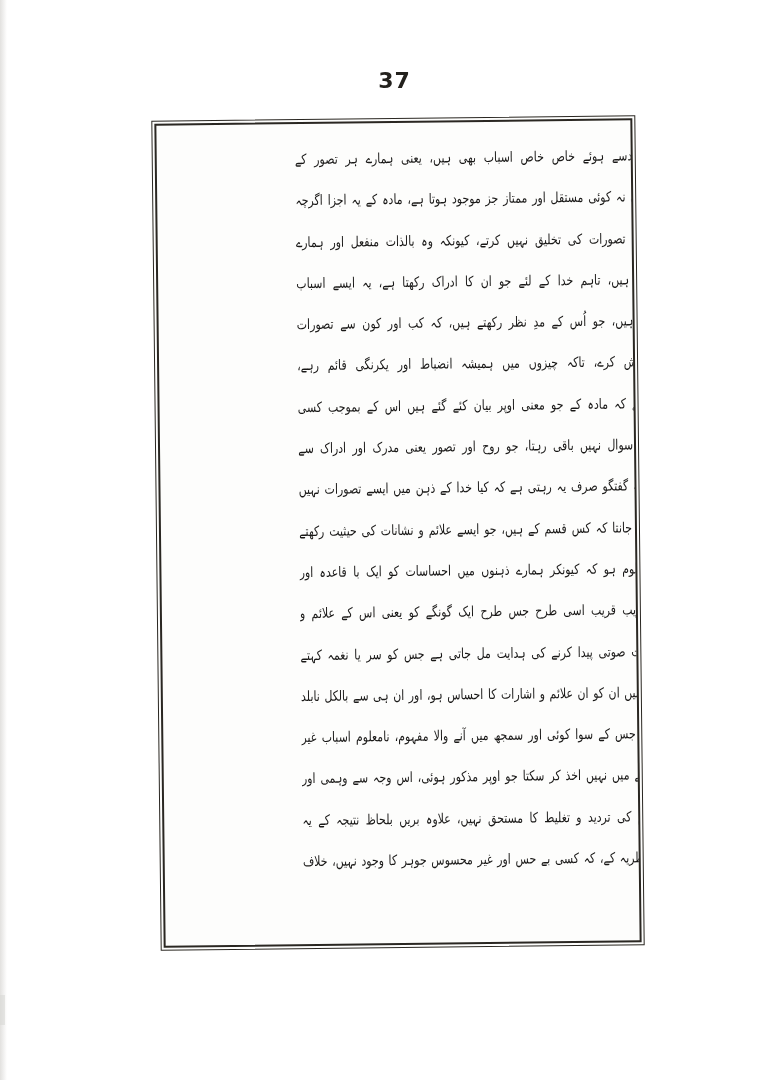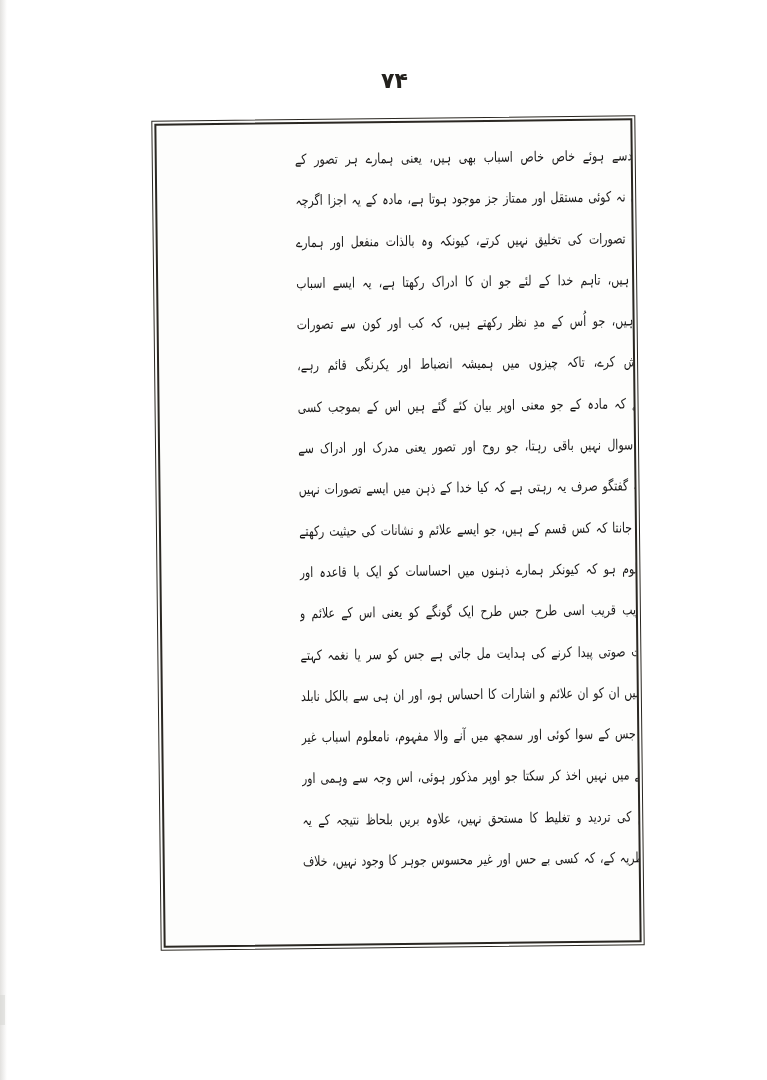--- a/index.html
+++ b/index.html
@@ -81,21 +81,21 @@
   }
   .line.last {
     text-align-last: right;
   }
 </style>
 </head>
 <body>
 
 <div class="scan">
 
-  <div class="page-number">۷۴</div>
+  <div class="page-number">37</div>
 
   <div class="frame">
     <div class="frame-inner">
       <div class="text-scale" dir="rtl">
         <div class="line">کے لیے مستقل اور ہندسے ہوئے خاص خاص اسباب بھی ہیں، یعنی ہمارے ہر تصور کے</div>
         <div class="line">مقابل میں مادہ کا کوئی نہ کوئی مستقل اور ممتاز جز موجود ہوتا ہے، مادہ کے یہ اجزا اگرچہ براہ</div>
         <div class="line">راست ہمارے ذہن میں تصورات کی تخلیق نہیں کرتے، کیونکہ وہ بالذات منفعل اور ہمارے</div>
         <div class="line">لئے قطعاً ناقابل ادراک ہیں، تاہم خدا کے لئے جو ان کا ادراک رکھتا ہے، یہ ایسے اسباب</div>
         <div class="line">غیر لازمہ کا کام دیتے ہیں، جو اُس کے مدِ نظر رکھتے ہیں، کہ کب اور کون سے تصورات</div>
         <div class="line">ہمارے ذہن میں منتقش کرے، تاکہ چیزوں میں ہمیشہ انضباط اور یکرنگی قائم رہے،</div>

